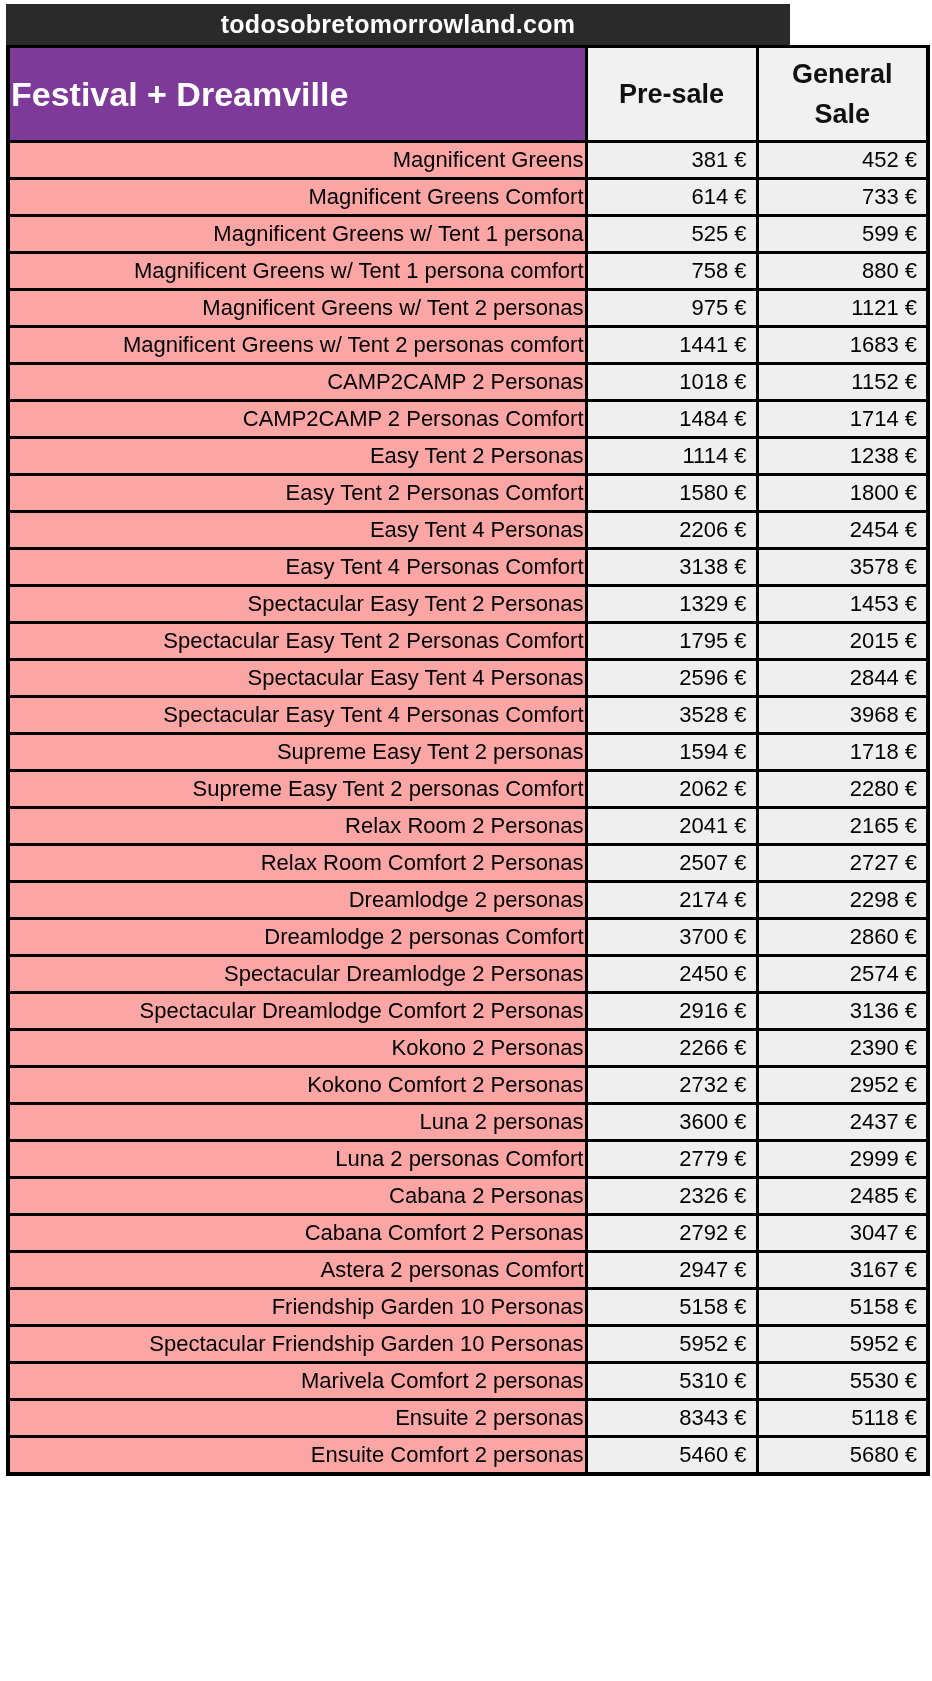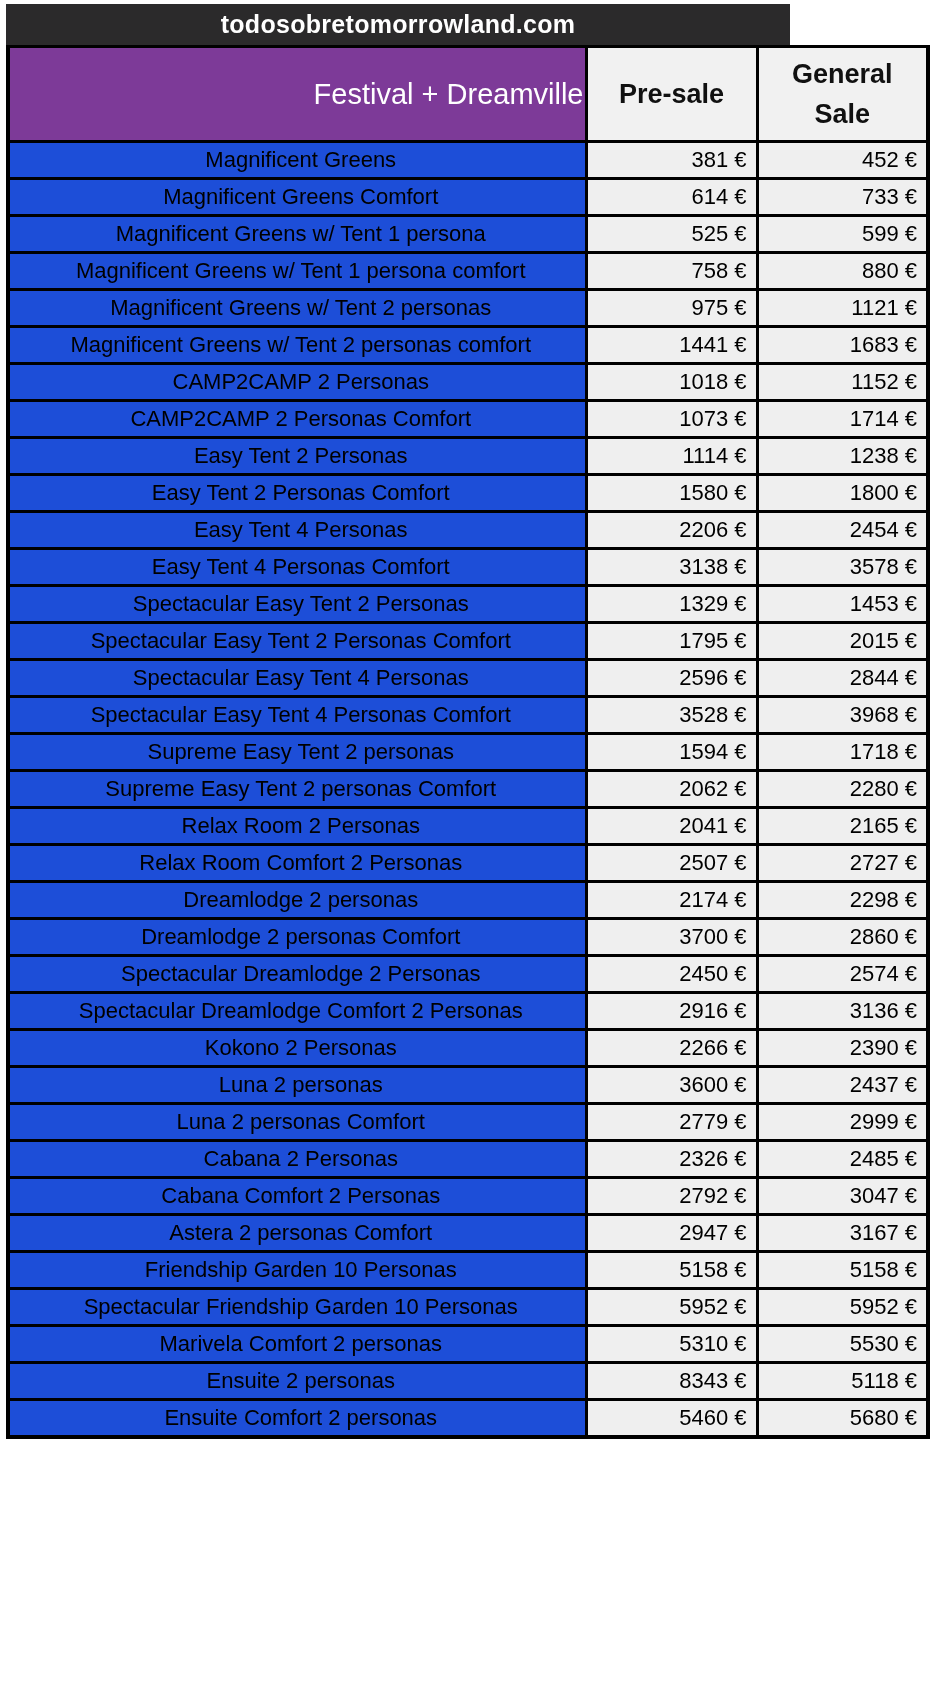--- a/index.html
+++ b/index.html
@@ -29,36 +29,36 @@
     table-layout: fixed;
     border: 4px solid var(--border, #000000);
     border-top: none;
   }
   .price-table th, .price-table td { border: 3px solid var(--border, #000000); }
 
   thead th { height: 95px; vertical-align: middle; }
   th.cat {
     background: var(--purple, #7d3a98);
     color: #ffffff;
-    font-size: 29px;
-    font-weight: 400;
-    text-align: right;
+    font-size: 34px;
+    font-weight: 700;
+    text-align: left;
   }
   th.col {
     background: var(--headgray, #f1f1f1);
     color: #111111;
     font-size: 27px;
     font-weight: 700;
     text-align: center;
     line-height: 1.5;
   }
   th.col .wrap { display: inline-block; max-width: 132px; }
 
   tbody td { height: 37px; font-size: 22px; color: #000000; vertical-align: middle; }
-  td.name-cell { background: #1d4ed8; text-align: center; padding-left: 8px; }
+  td.name-cell { background: #fca5a5; text-align: right; padding-left: 8px; }
   td.price-cell { background: var(--cellgray, #efefef); text-align: right; padding-right: 9px; }
 </style>
 </head>
 <body>
 
 <div class="sheet">
 
   <div class="titlebar">todosobretomorrowland.com</div>
 
   <table class="price-table">
@@ -109,21 +109,21 @@
           <td class="price-cell">1441 €</td>
           <td class="price-cell">1683 €</td>
         </tr>
         <tr>
           <td class="name-cell">CAMP2CAMP 2 Personas</td>
           <td class="price-cell">1018 €</td>
           <td class="price-cell">1152 €</td>
         </tr>
         <tr>
           <td class="name-cell">CAMP2CAMP 2 Personas Comfort</td>
-          <td class="price-cell">1073 €</td>
+          <td class="price-cell">1484 €</td>
           <td class="price-cell">1714 €</td>
         </tr>
         <tr>
           <td class="name-cell">Easy Tent 2 Personas</td>
           <td class="price-cell">1114 €</td>
           <td class="price-cell">1238 €</td>
         </tr>
         <tr>
           <td class="name-cell">Easy Tent 2 Personas Comfort</td>
           <td class="price-cell">1580 €</td>
@@ -198,20 +198,25 @@
           <td class="name-cell">Spectacular Dreamlodge Comfort 2 Personas</td>
           <td class="price-cell">2916 €</td>
           <td class="price-cell">3136 €</td>
         </tr>
         <tr>
           <td class="name-cell">Kokono 2 Personas</td>
           <td class="price-cell">2266 €</td>
           <td class="price-cell">2390 €</td>
         </tr>
         <tr>
+          <td class="name-cell">Kokono Comfort 2 Personas</td>
+          <td class="price-cell">2732 €</td>
+          <td class="price-cell">2952 €</td>
+        </tr>
+        <tr>
           <td class="name-cell">Luna 2 personas</td>
           <td class="price-cell">3600 €</td>
           <td class="price-cell">2437 €</td>
         </tr>
         <tr>
           <td class="name-cell">Luna 2 personas Comfort</td>
           <td class="price-cell">2779 €</td>
           <td class="price-cell">2999 €</td>
         </tr>
         <tr>

